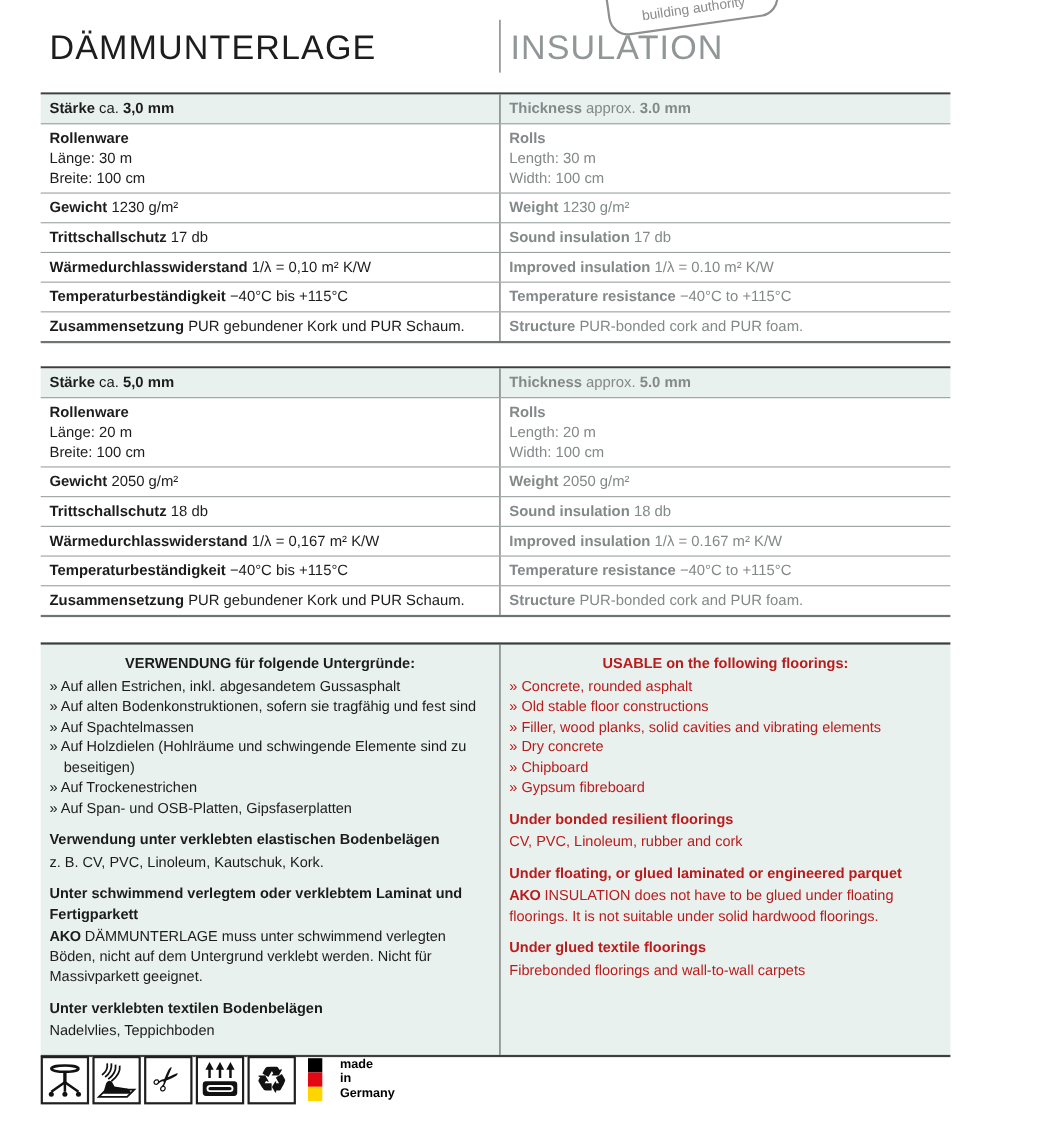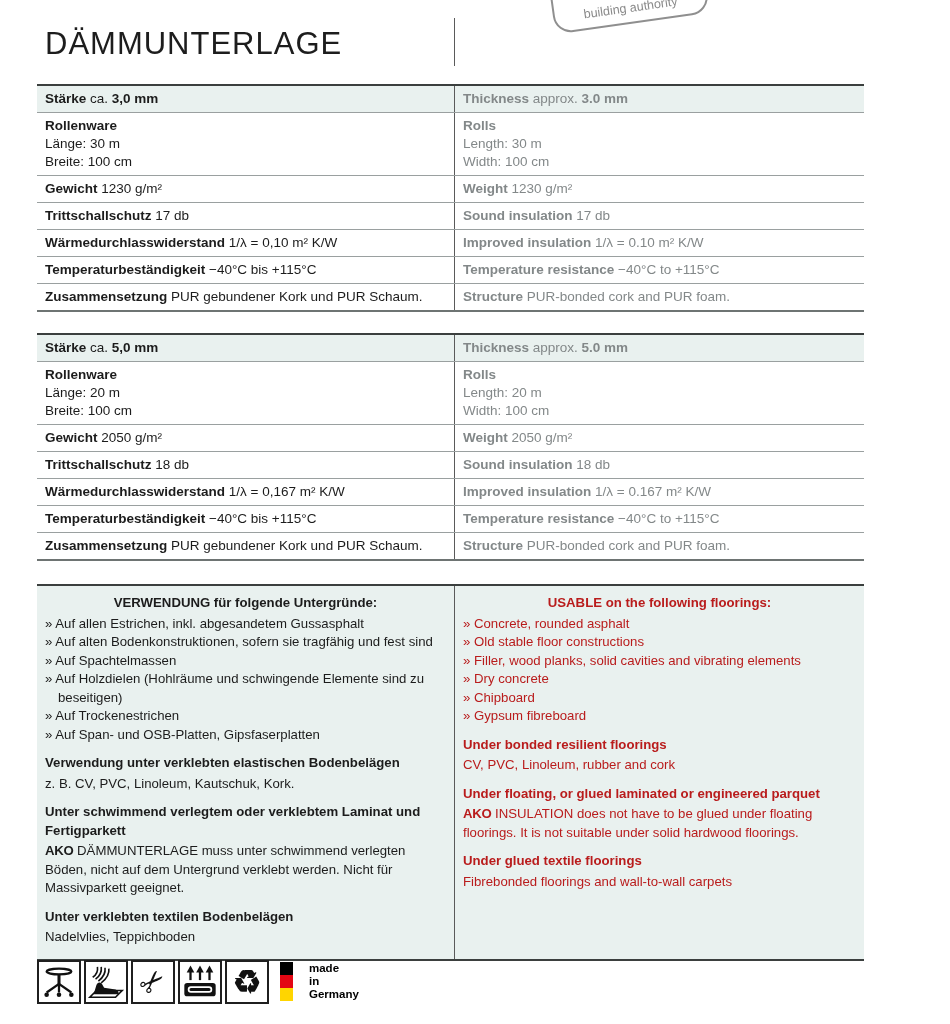--- a/index.html
+++ b/index.html
@@ -58,20 +58,21 @@
 <body>
 
 <div class="page">
 
   <div class="badge">
     <span>building authority</span>
   </div>
 
   <div class="hdr">
     <div class="h-de">DÄMMUNTERLAGE</div>
+    <div class="h-en">INSULATION</div>
   </div>
 
   <div class="spec" id="table1">
       <div class="srow hl">
         <div class="cell de">
           <div><span class="b">Stärke</span><span>  ca. </span><span class="b">3,0 mm</span></div>
         </div>
         <div class="cell en">
           <div><span class="b">Thickness</span><span>  approx. </span><span class="b">3.0 mm</span></div>
         </div>

